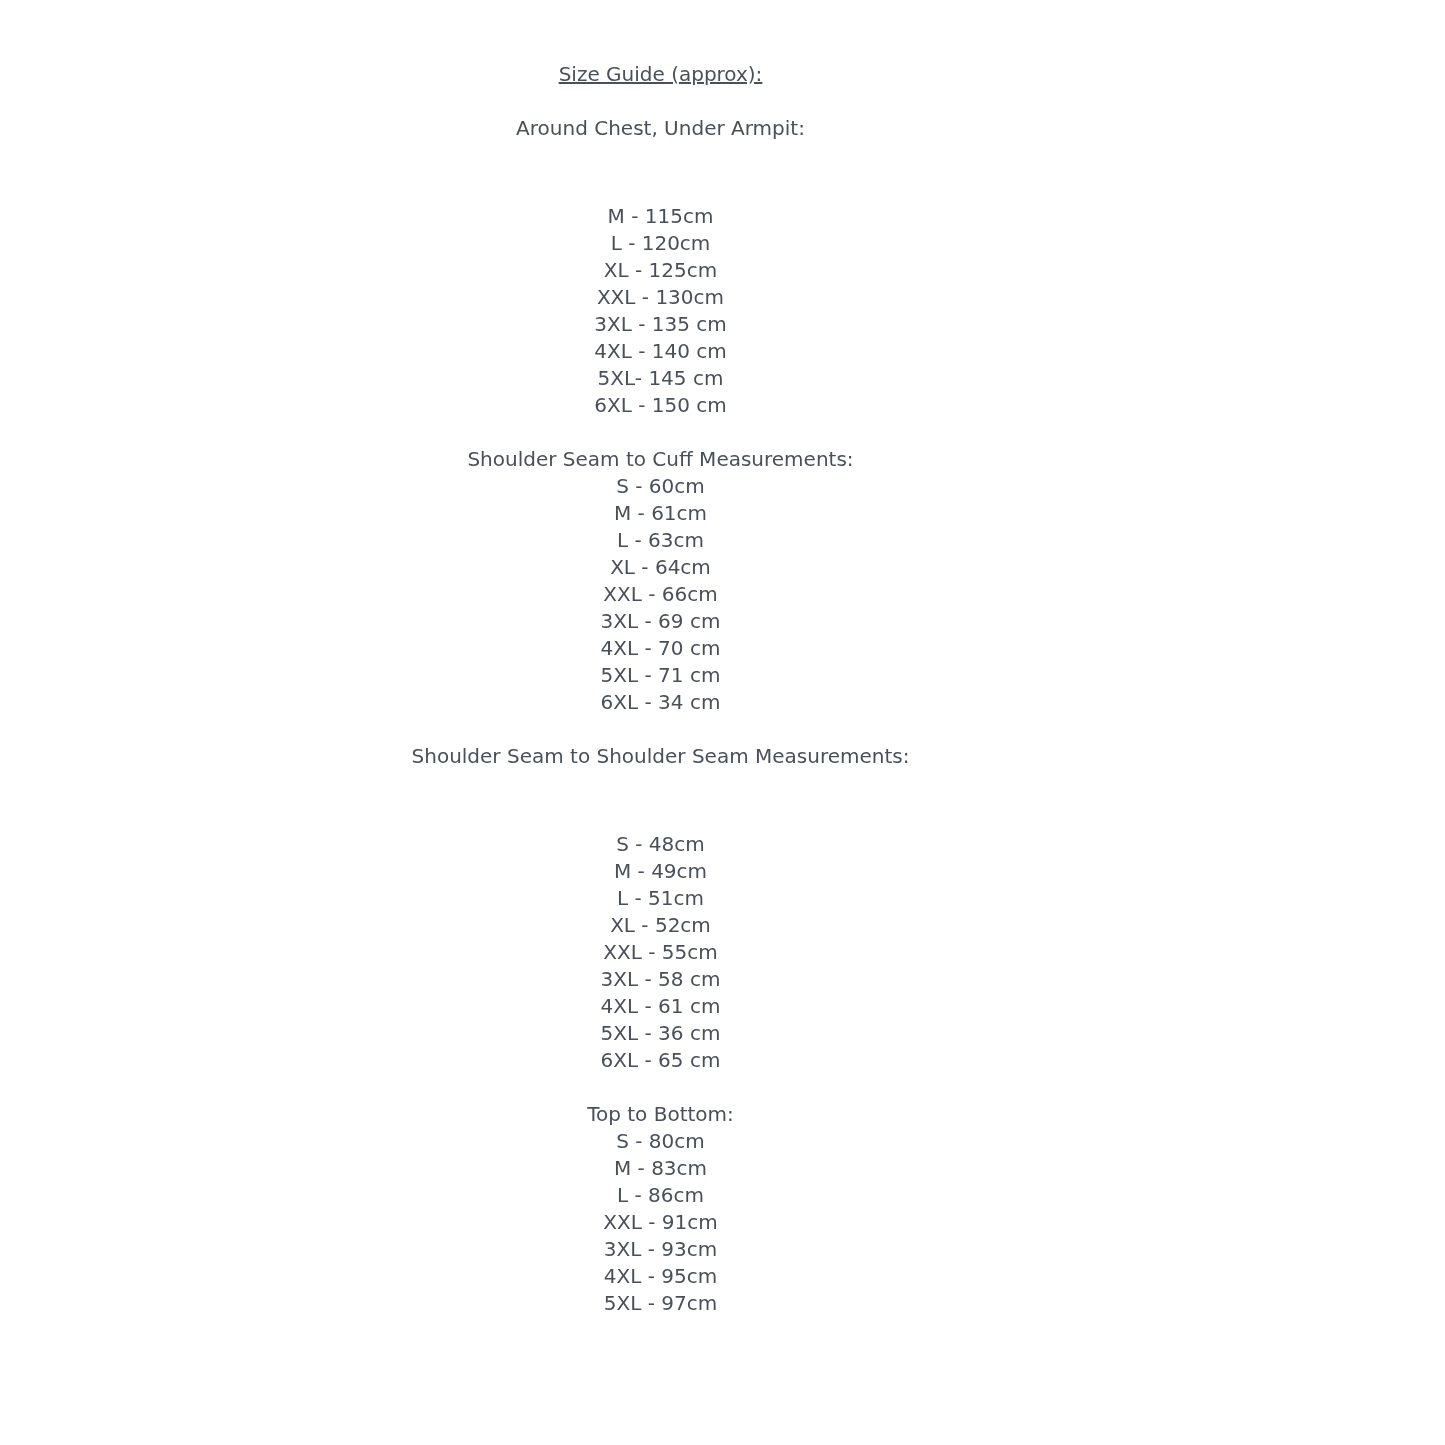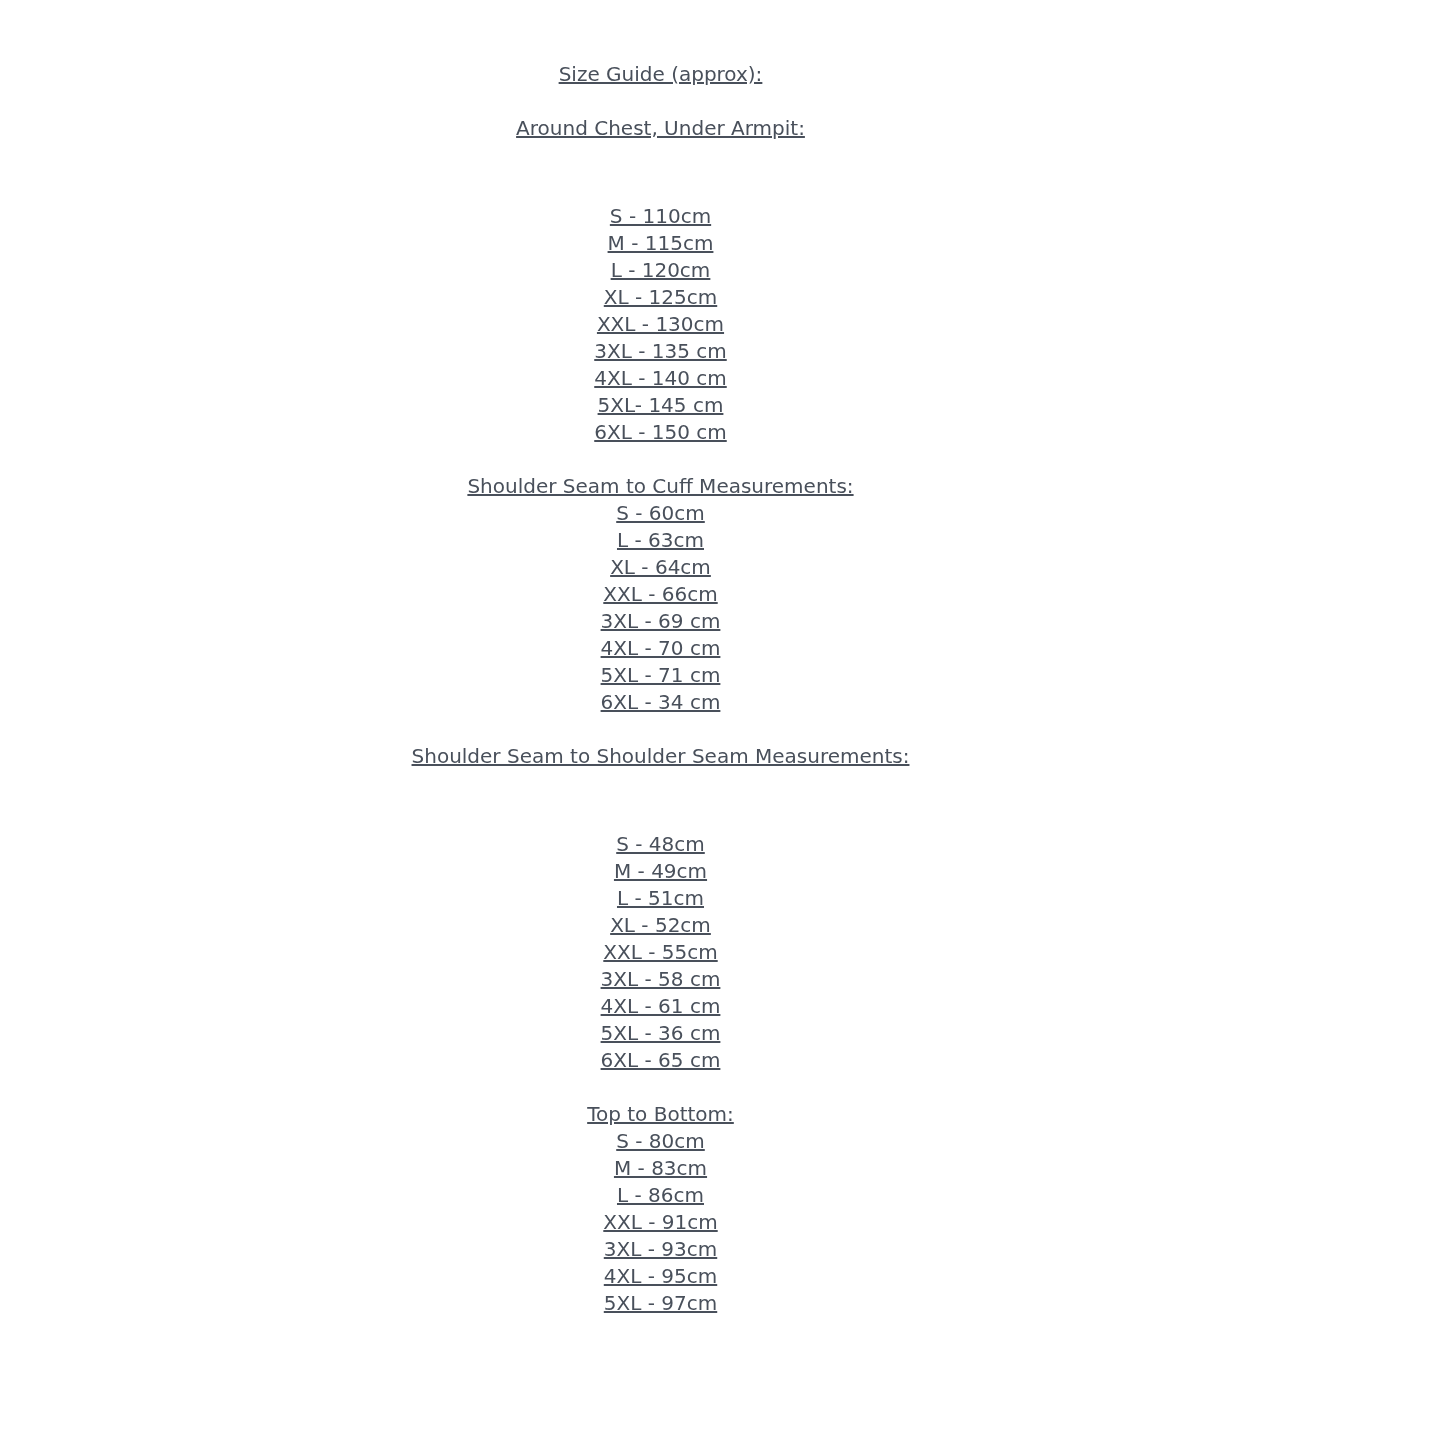--- a/index.html
+++ b/index.html
@@ -19,50 +19,49 @@
     width: 1256px;
     padding-top: 61px;
     padding-left: 65px; 
     text-align: center;
     font-size: 20px;
   }
   .line {
     height: 27px;
     line-height: 27px;
     white-space: pre;
-    text-decoration: underline;
   }
   .gap   { height: 27px; }
   .gap-lg{ height: 34px; }
   .title { text-decoration: underline; }
 </style>
 </head>
 <body>
 
 <div class="content">
 
   <div class="line title">Size Guide (approx):</div>
   <div class="gap"></div>
 
   <div class="line">Around Chest, Under Armpit:</div>
   <div class="gap"></div>
   <div class="gap-lg"></div>
-  <div class="line">S - 110cm</div>
   <div class="line">M - 115cm</div>
   <div class="line">L - 120cm</div>
   <div class="line">XL - 125cm</div>
   <div class="line">XXL - 130cm</div>
   <div class="line">3XL - 135 cm</div>
   <div class="line">4XL - 140 cm</div>
   <div class="line">5XL- 145 cm</div>
   <div class="line">6XL - 150 cm</div>
   <div class="gap"></div>
 
   <div class="line">Shoulder Seam to Cuff Measurements:</div>
   <div class="line">S - 60cm</div>
+  <div class="line">M - 61cm</div>
   <div class="line">L - 63cm</div>
   <div class="line">XL - 64cm</div>
   <div class="line">XXL - 66cm</div>
   <div class="line">3XL - 69 cm</div>
   <div class="line">4XL - 70 cm</div>
   <div class="line">5XL - 71 cm</div>
   <div class="line">6XL - 34 cm</div>
   <div class="gap"></div>
 
   <div class="line">Shoulder Seam to Shoulder Seam Measurements:</div>

